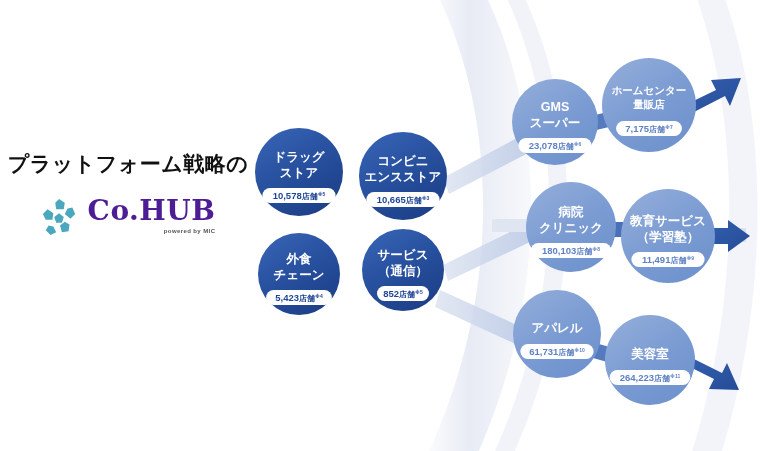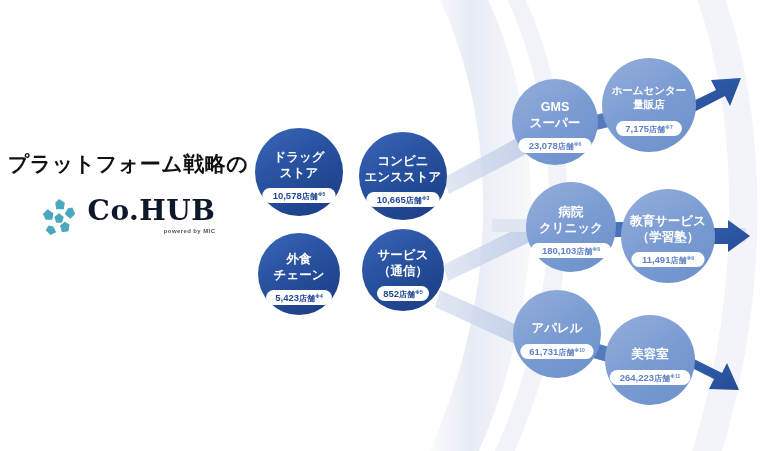--- a/index.html
+++ b/index.html
@@ -24,21 +24,21 @@
   }
   .headline .l2{display:block;}
   .logo-row{
     display:flex;align-items:center;justify-content:center;
     margin-top:18px;gap:9px;padding-left:6px;
   }
   .logo-mark{width:38px;height:38px;position:relative;flex:0 0 auto;}
   .logo-words{position:relative;text-align:left;}
   .logo-text{
     font-family:"DejaVu Serif","Liberation Serif",serif;
-    font-size:28px;font-weight:bold;color:#0f172a;letter-spacing:0.5px;
+    font-size:28px;font-weight:bold;color:#4c1d95;letter-spacing:0.5px;
     line-height:1;
   }
   .logo-sub{
     font-size:6px;color:#555;letter-spacing:0.4px;
     text-align:right;margin-top:3px;font-weight:bold;
   }
 
   
   svg.scene{position:absolute;left:0;top:0;width:760px;height:451px;}
 

